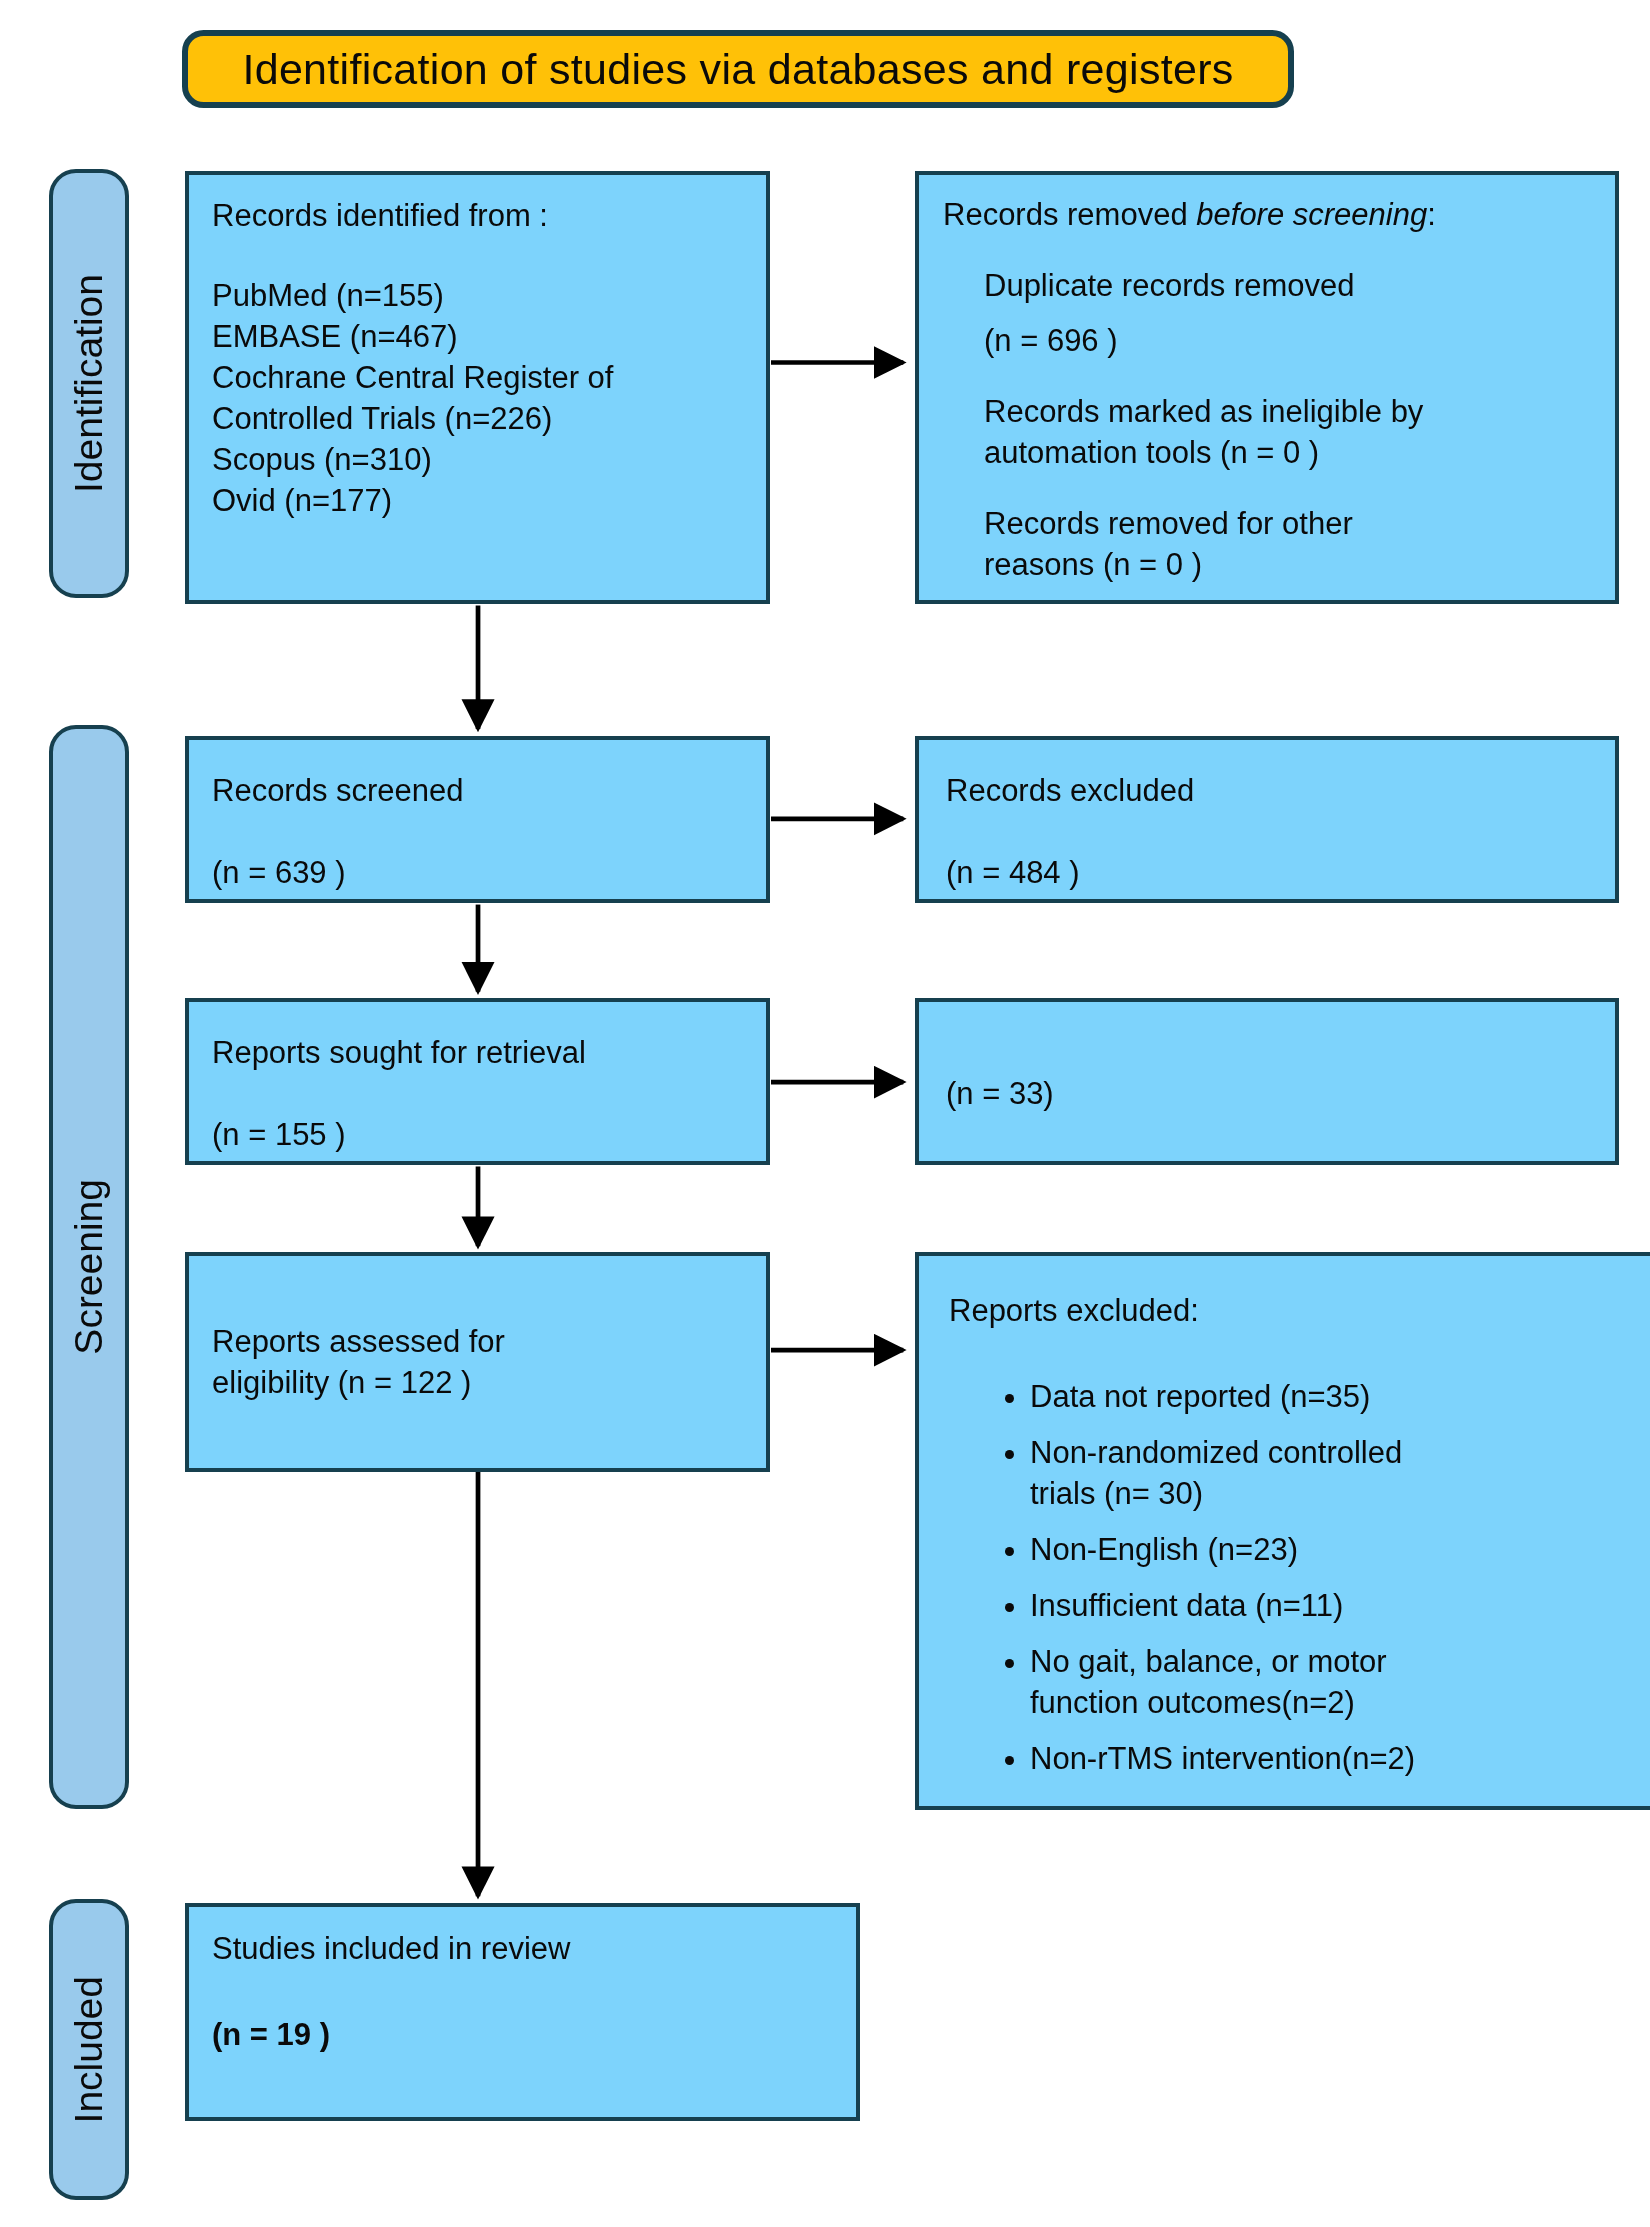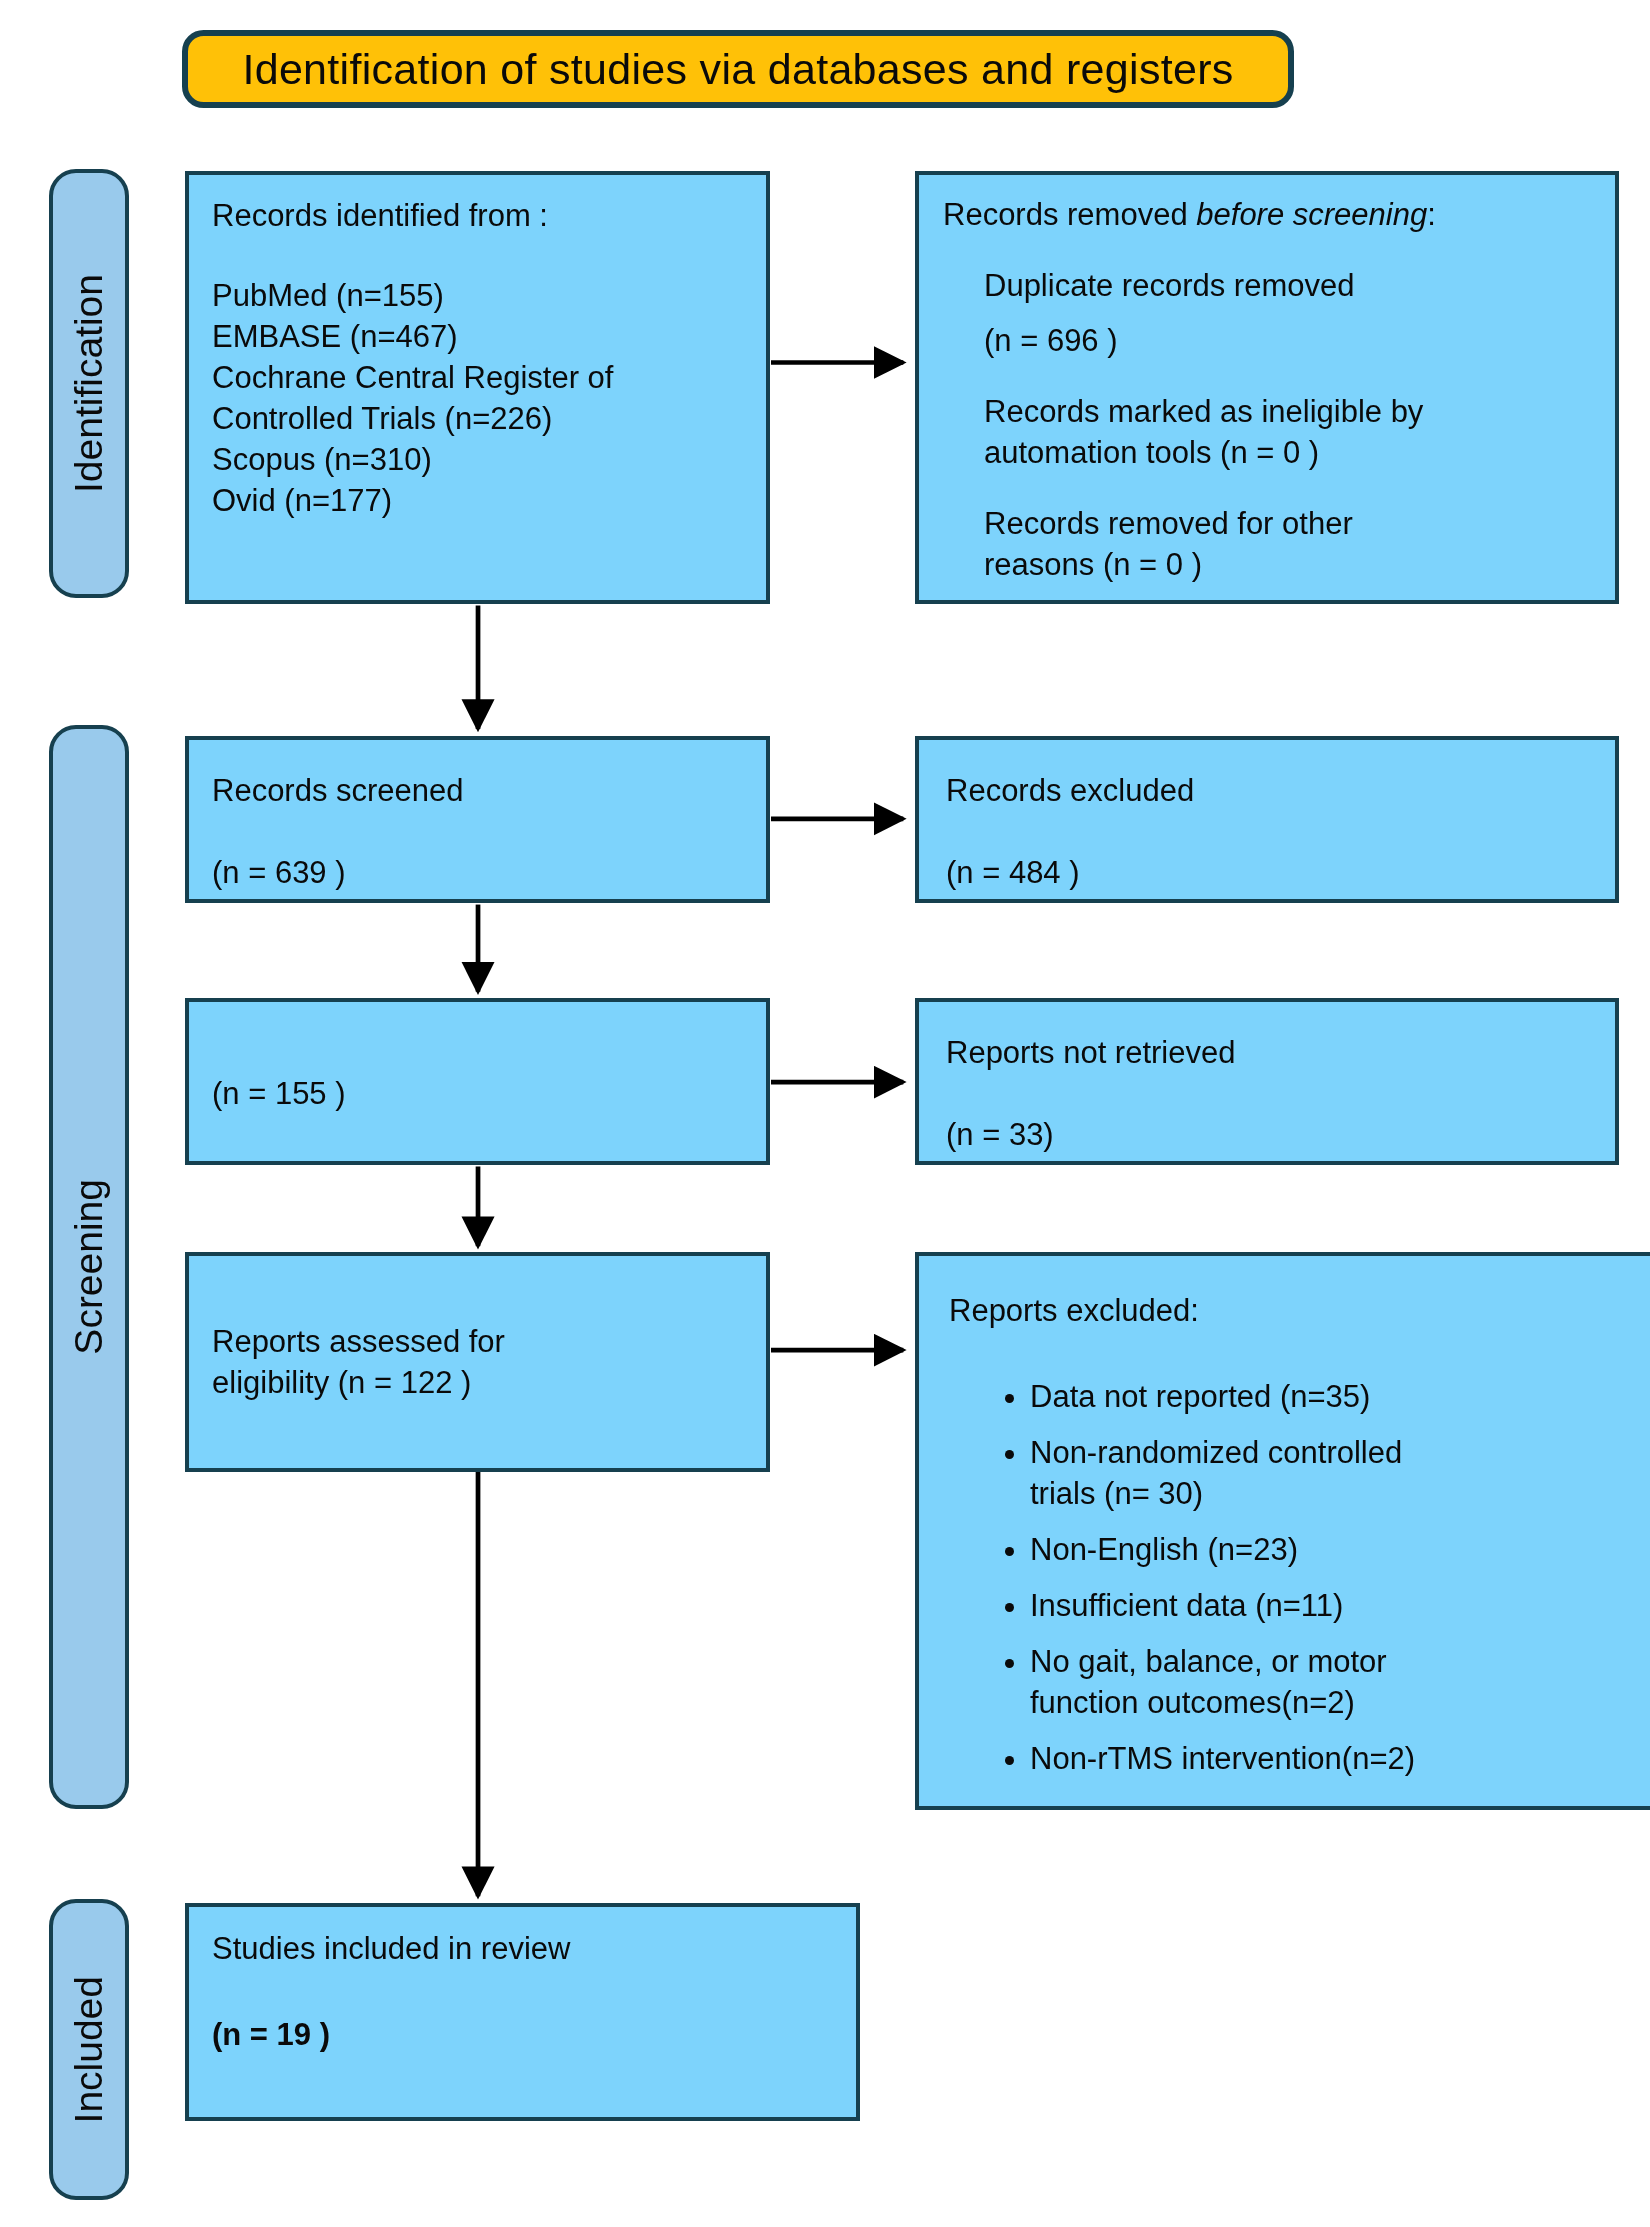--- a/index.html
+++ b/index.html
@@ -130,25 +130,25 @@
   <div class="bh">Records screened</div>
   <div class="val">(n = 639 )</div>
 </div>
 
 <div class="box bR2">
   <div class="bh">Records excluded</div>
   <div class="val">(n = 484 )</div>
 </div>
 
 <div class="box b3">
+  <div class="bh">Reports sought for retrieval</div>
   <div class="val">(n = 155 )</div>
 </div>
 
 <div class="box bR3">
-  <div class="bh">Reports not retrieved</div>
   <div class="val">(n = 33)</div>
 </div>
 
 <div class="box b4">
   <div class="inner">Reports assessed for eligibility (n = 122 )</div>
 </div>
 
 <div class="box bR4">
   <div class="bh">Reports excluded:</div>
   <ul>

